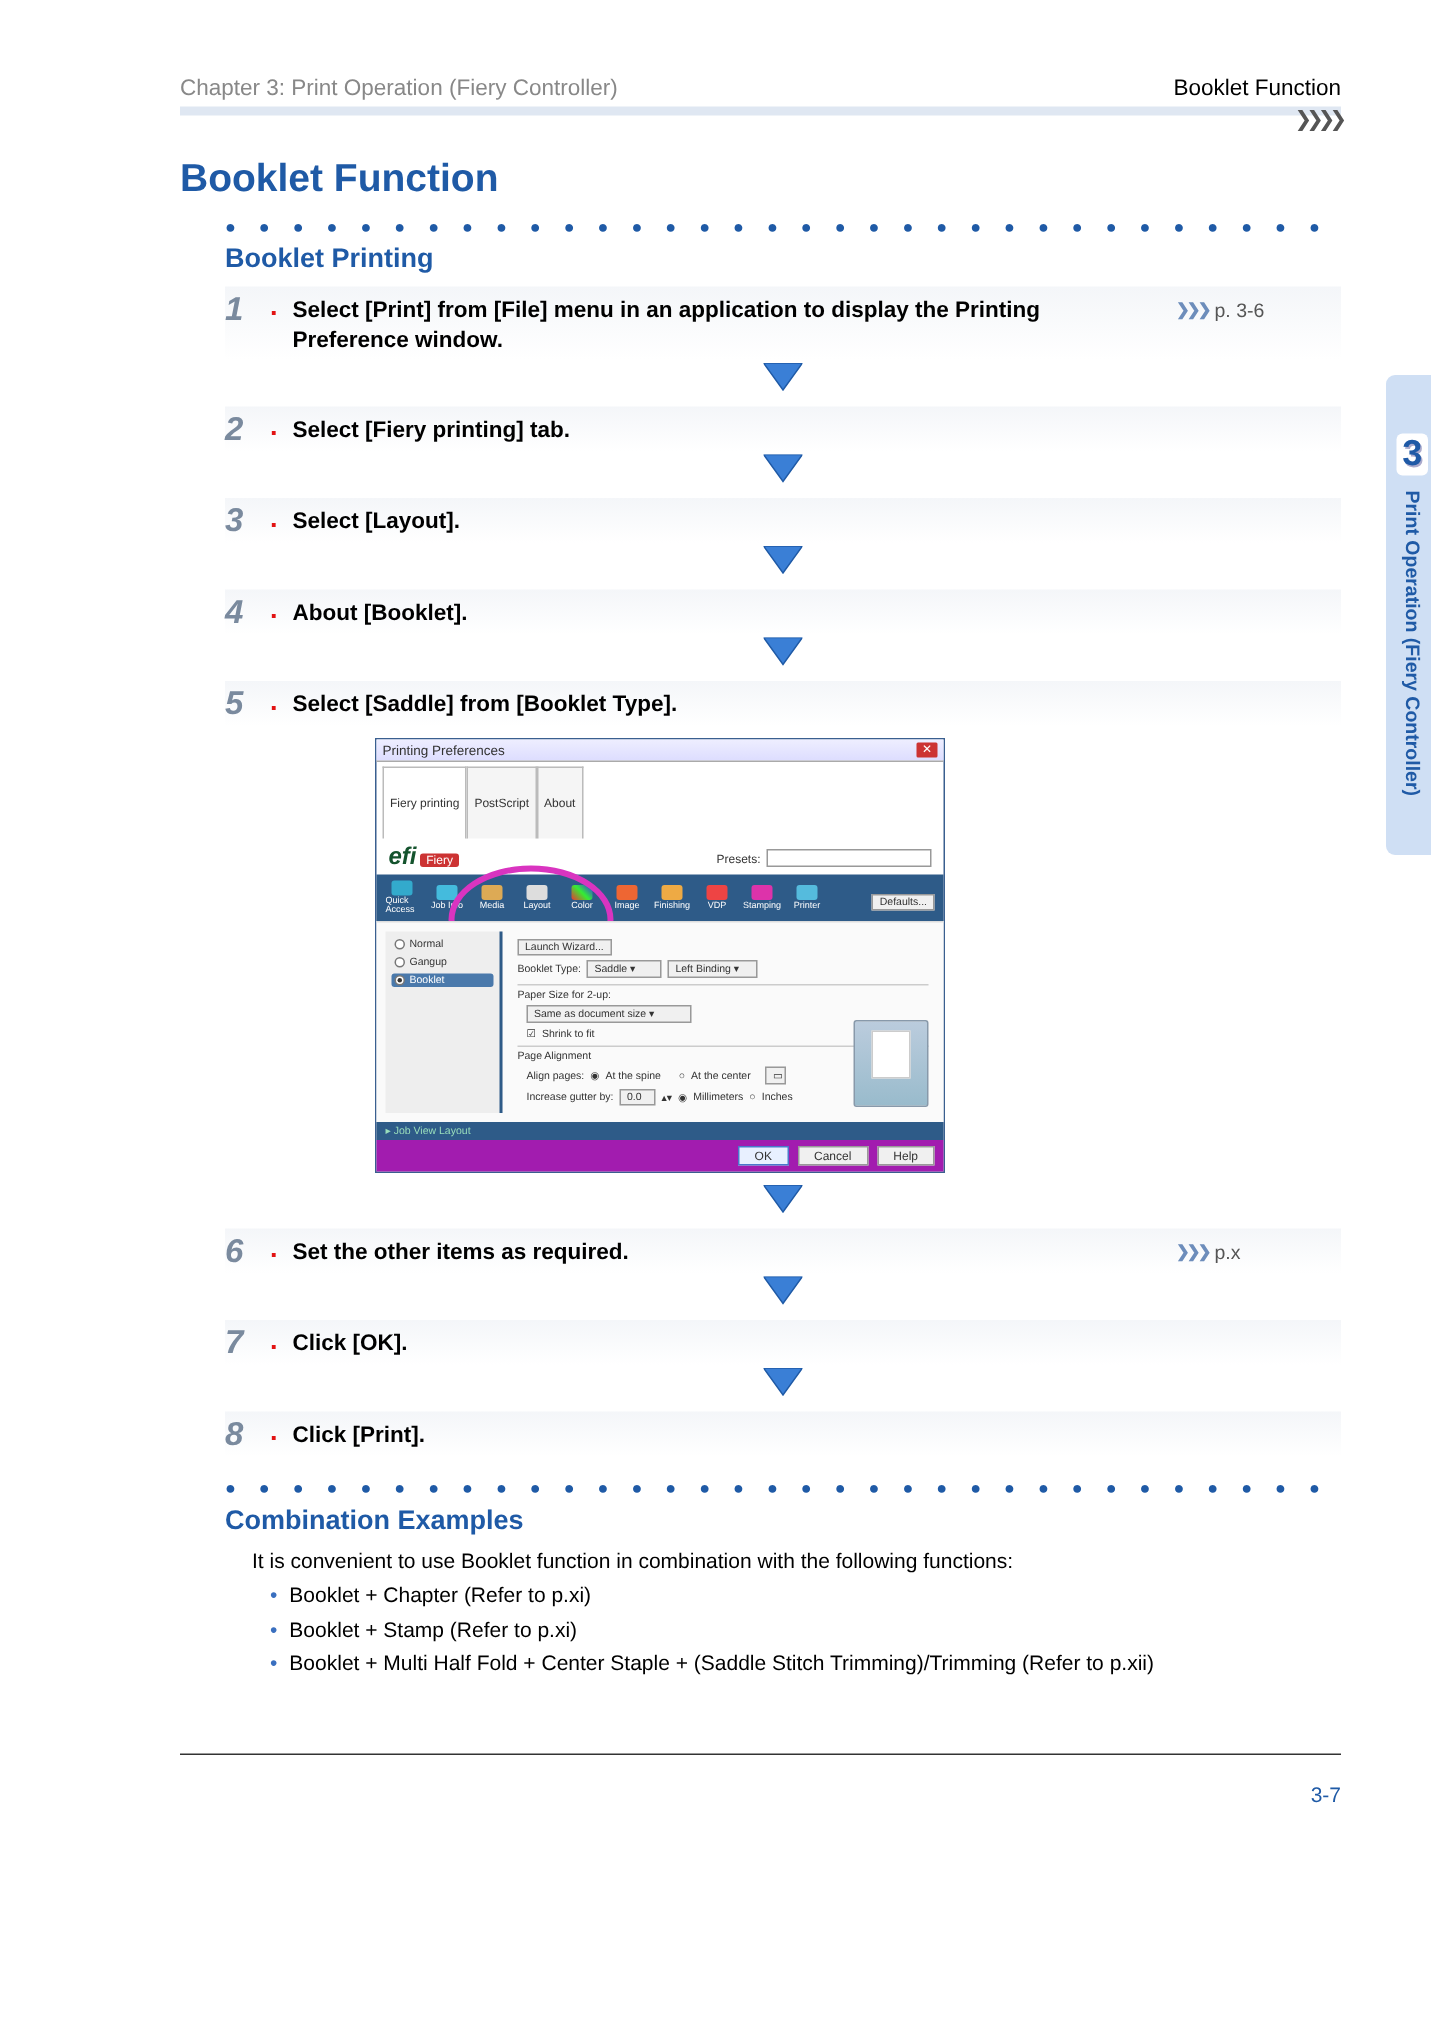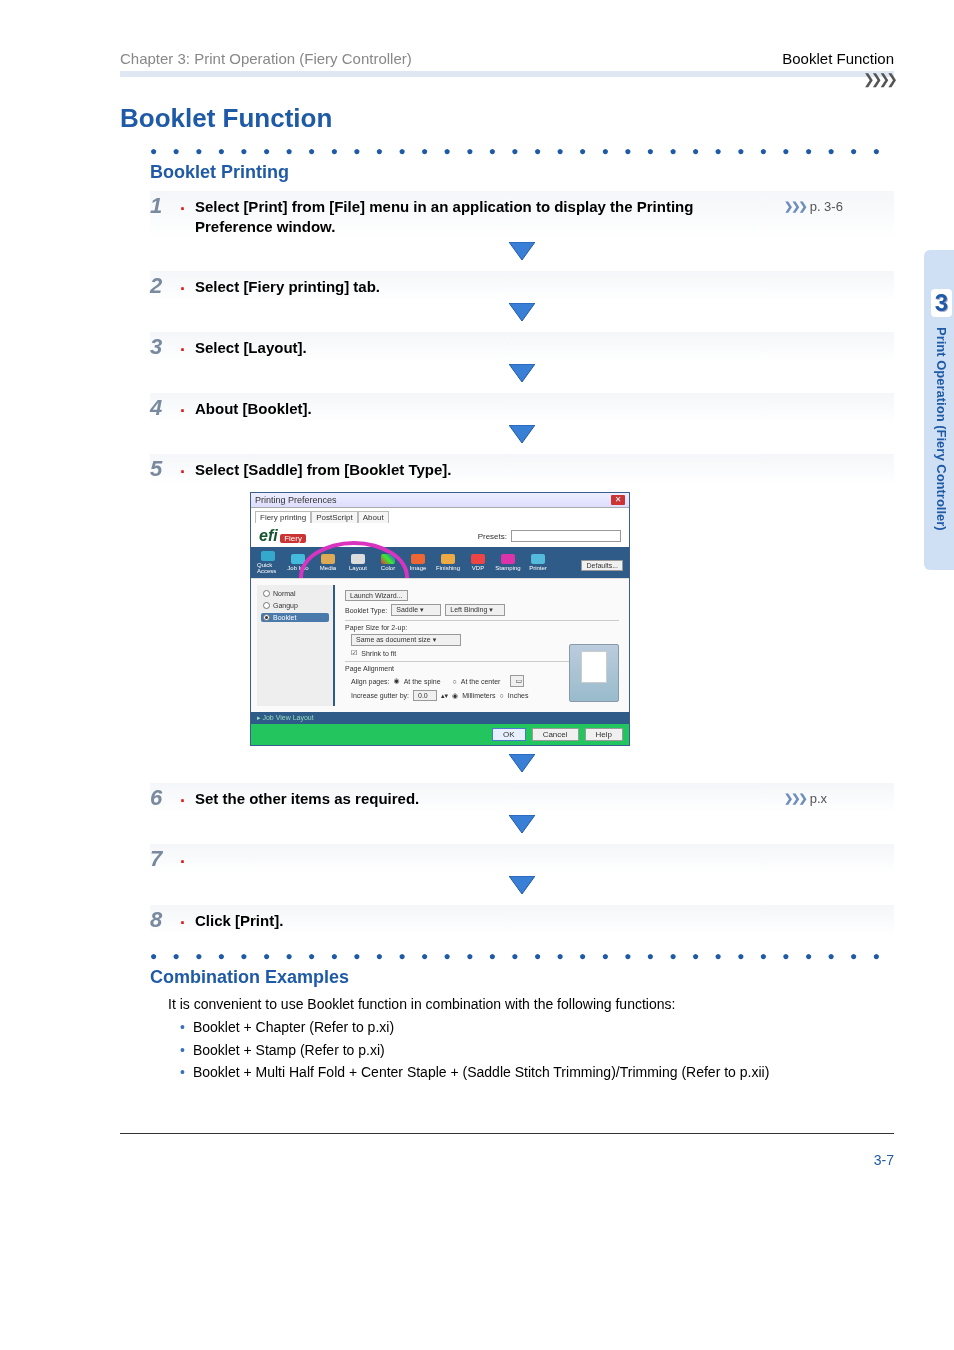--- a/index.html
+++ b/index.html
@@ -68,21 +68,21 @@
   .small-chev { color:#6d8dbb; font-size:11px; letter-spacing:-2px; font-weight:bold; }
   .down-arrow { text-align: center; margin: 2px 0; }
   .down-arrow-svg { display:inline-block; }
   .screenshot-box {
     width: 380px; margin: 8px 0 8px 100px; border: 1px solid #3a5f8f; background: #fff;
     font-size: 9px; color: #333;
   }
   .sb-title { background: linear-gradient(#eef,#ddf); border-bottom:1px solid #aaa; padding:2px 4px; display:flex; justify-content:space-between; align-items:center; font-size:9px;}
   .sb-close { background:#c33; color:#fff; width:14px; height:10px; text-align:center; font-size:8px; line-height:10px; border-radius:1px;}
   .sb-tabs { display:flex; gap:0; padding:3px 4px 0 4px; font-size:8px; }
-  .sb-tab { border:1px solid #bbb; border-bottom:none; background:#f5f5f5; padding:1px 4px; }
+  .sb-tab { border:1px solid #bbb; border-bottom:none; background:#f5f5f5; padding:19px 4px; }
   .sb-tab.active { background:#fff; }
   .sb-brandrow { display:flex; justify-content:space-between; align-items:center; padding:4px 8px 2px; }
   .sb-brand { font-style:italic; font-weight:bold; color:#14532d; font-size:16px; }
   .sb-brand-red { background:#c33; color:#fff; padding:0 4px; border-radius:2px; font-size:8px; font-style:normal;}
   .sb-presets { font-size:8px; display:flex; align-items:center; gap:4px; }
   .sb-presets .dd { border:1px solid #999; width:110px; height:12px; background:#fff; display:inline-block;}
   .sb-iconbar { background:#2e5b88; padding:4px 6px; display:flex; gap:8px; align-items:center; position:relative;}
   .sb-icon { width:22px; display:flex; flex-direction:column; align-items:center; color:#fff; font-size:6px; gap:1px;}
   .sb-icon .ic { width:14px; height:10px; border-radius:2px; }
   .sb-lower { display:flex; padding:6px; gap:6px; background:#fafafa; border-top:1px solid #ddd; position:relative;}
@@ -91,21 +91,21 @@
   .sb-radio { display:flex; gap:3px; align-items:center; padding:1px 2px;}
   .sb-radio.sel { background:#4a79ab; color:#fff; border-radius:2px; }
   .sb-rdot { width:7px; height:7px; border:1px solid #777; border-radius:50%; background:#fff; }
   .sb-rdot.fill::after { content:""; display:block; width:3px;height:3px;background:#333;border-radius:50%; margin:1px;}
   .sb-right { flex:1; font-size:7px; padding:2px 4px; position:relative;}
   .sb-btn { border:1px solid #999; background:#f0f0f0; padding:1px 4px; display:inline-block; font-size:7px;}
   .sb-row { margin:3px 0; display:flex; gap:4px; align-items:center; }
   .sb-right-thumb { position:absolute; right:4px; bottom:4px; width:50px; height:58px; background:linear-gradient(#bcd,#9bc); border:1px solid #89a; border-radius:2px; display:flex; align-items:flex-start; justify-content:center; padding-top:6px;}
   .sb-right-thumb .pg { width:26px; height:32px; background:#fff; border:1px solid #ccc; }
   .sb-strip { background:#2e5b88; color:#9db; font-size:7px; padding:2px 6px; }
-  .sb-bottom { display:flex; justify-content:flex-end; gap:6px; padding:4px 6px; background:#22c55e; }
+  .sb-bottom { display:flex; justify-content:flex-end; gap:6px; padding:4px 6px; background:#a21caf; }
   .sb-bottom .sb-btn { font-size:8px; padding:1px 10px; }
   .sb-bottom .ok { border-color:#4a79cb; background:#e8f0ff; }
   .comb-intro { margin: 6px 0 6px 18px; font-size: 14px; }
   .comb-list { margin-left: 30px; }
   .comb-item { display:flex; gap:8px; font-size:14px; margin:3px 0; line-height:1.4; }
   .comb-bullet { color:#3a6fbf; font-size:14px; }
   .footer-line { border-top:1px solid #333; margin-top:50px; }
   .footer-num { text-align:right; color:#1f5aa6; font-size:14px; margin-top:18px; }
   .side-tab {
     position:absolute; right:-5px; top:250px; width:35px; height:320px; background:#cfdff4;
@@ -356,20 +356,21 @@
     </div>
     <div class="down-arrow">
       <svg class="down-arrow-svg" width="26" height="20">
           <polygon points="0,0 26,0 13,18" fill="#3a7fd6" stroke="#1f5aa6" stroke-width="1"></polygon>
         </svg>
     </div>
 
     <div class="step-row with-bg">
       <span class="step-num">7</span>
         <span class="step-dot">.</span>
+      <span class="step-text">Click [OK].</span>
       <span class="step-ann-col"></span>
     </div>
     <div class="down-arrow">
       <svg class="down-arrow-svg" width="26" height="20">
           <polygon points="0,0 26,0 13,18" fill="#3a7fd6" stroke="#1f5aa6" stroke-width="1"></polygon>
         </svg>
     </div>
 
     <div class="step-row with-bg">
       <span class="step-num">8</span>

